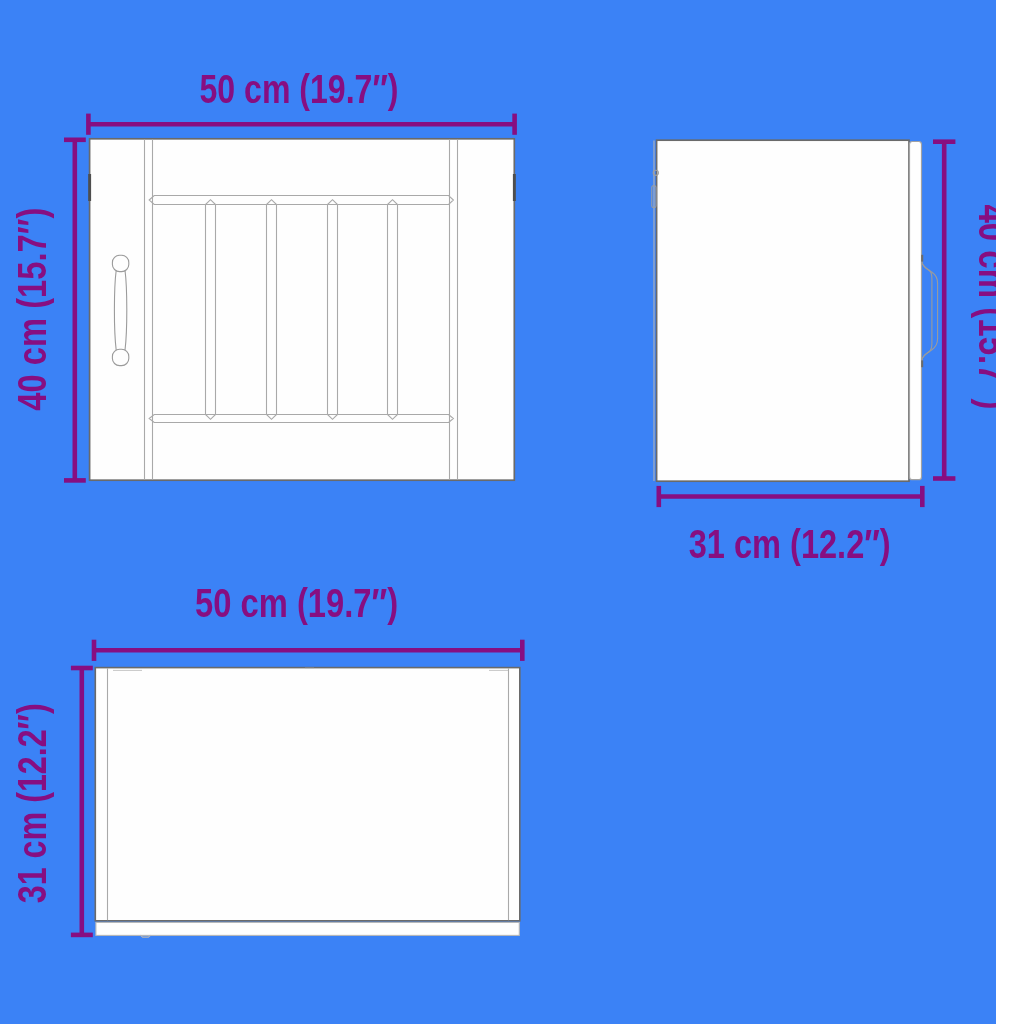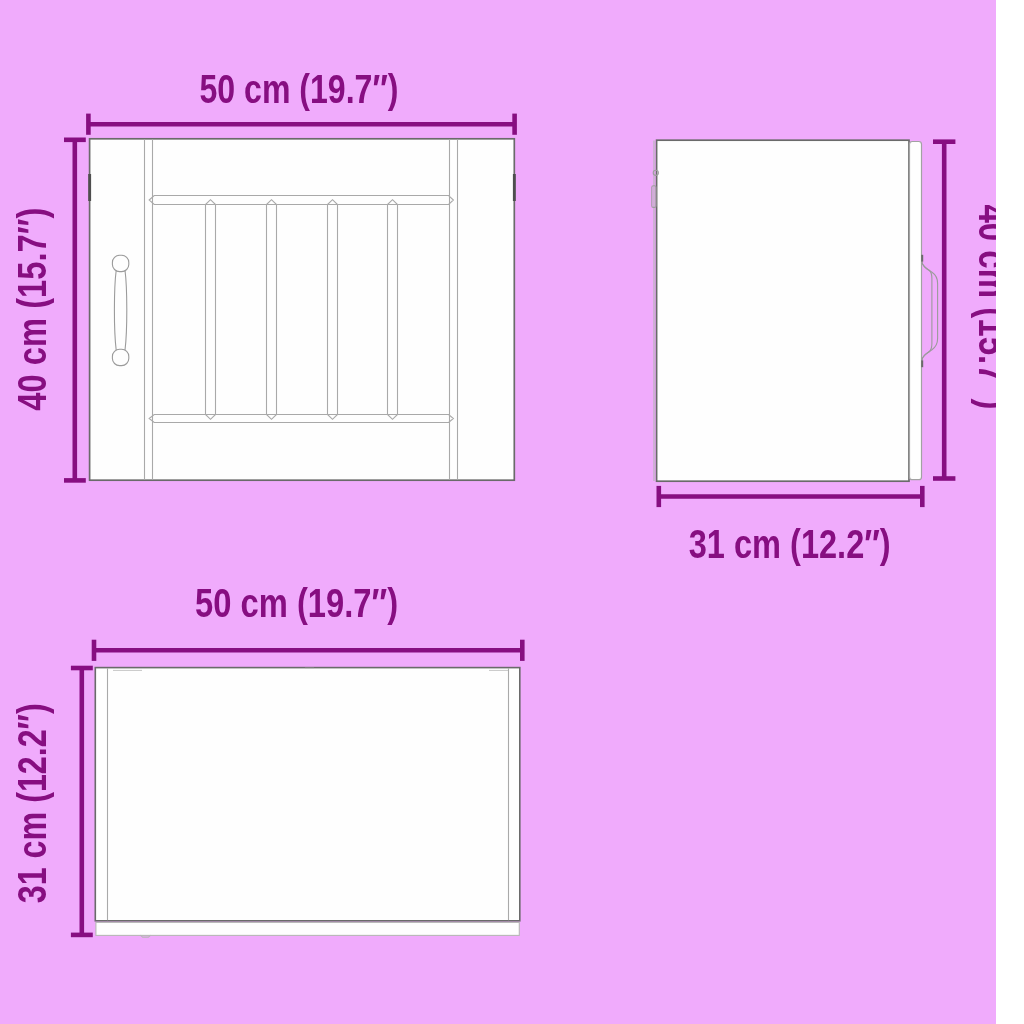--- a/index.html
+++ b/index.html
@@ -1,16 +1,16 @@
 <!DOCTYPE html>
 <html><head>
 <meta charset="utf-8">
 <style>
 html,body{margin:0;padding:0;background:#ffffff;}
-#c{position:relative;width:996px;height:1024px;background:#f0abfc;overflow:hidden;}
+#c{position:relative;width:996px;height:1024px;background:#3b82f6;overflow:hidden;}
 text{font-family:"Liberation Sans",sans-serif;font-weight:bold;fill:#870e81;font-size:40.5px;letter-spacing:0;}
 </style>
 </head>
 <body>
 <div id="c">
 <svg width="1024" height="1024" viewBox="0 0 1024 1024" fill="none">
 
 <rect x="89.6" y="138.8" width="424.7" height="341.4" stroke="#6a6a6a" stroke-width="1.7" fill="#fefefe"></rect>
 
 <g stroke="#a9a9a9" stroke-width="1.1">

